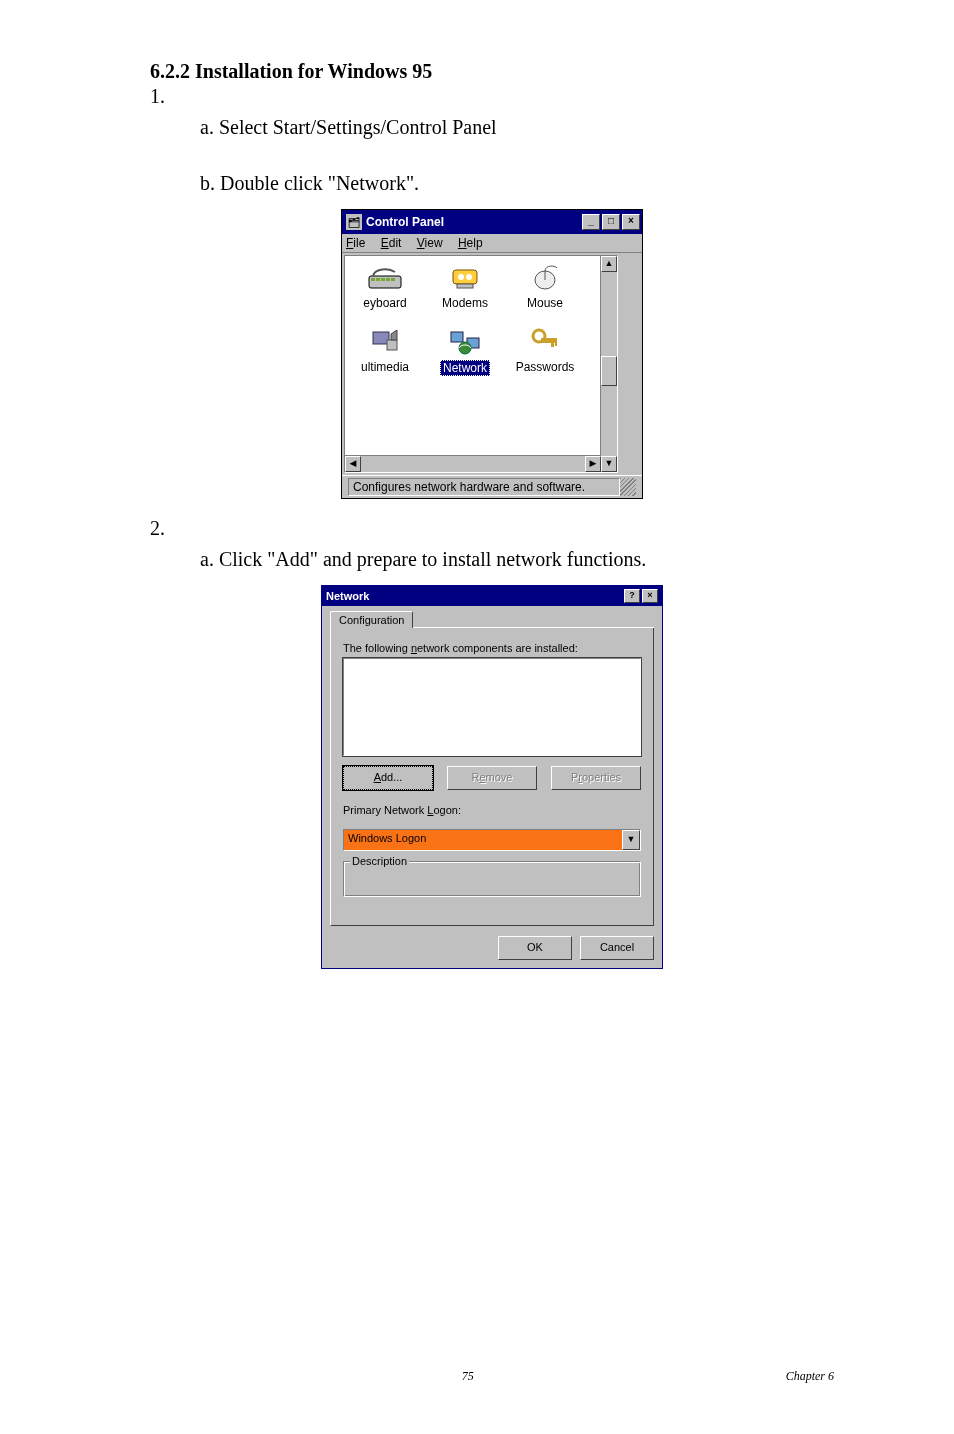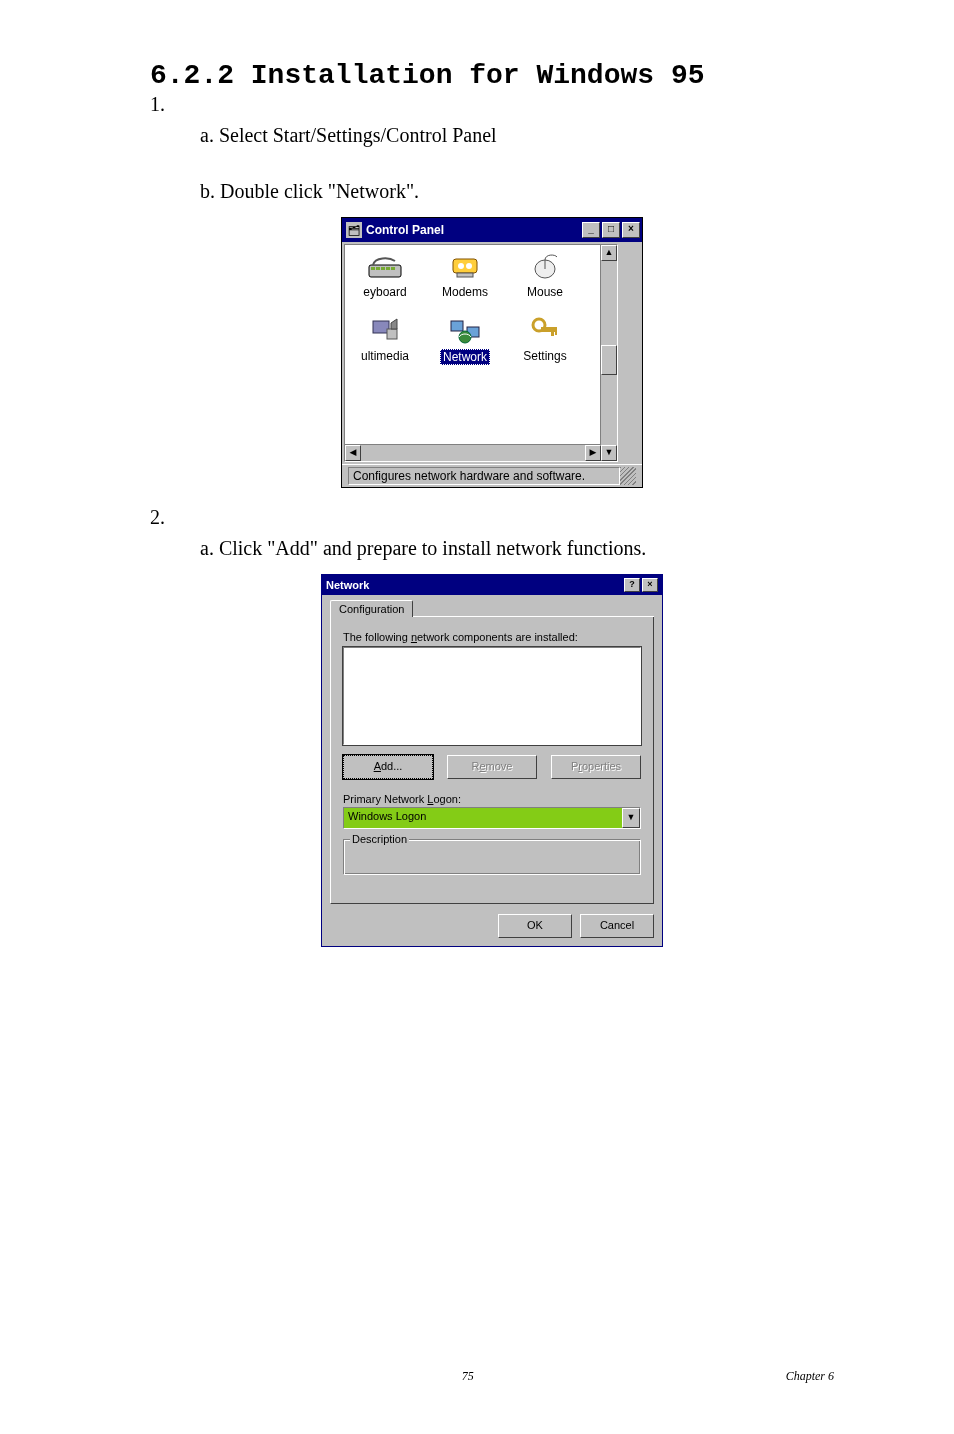--- a/index.html
+++ b/index.html
@@ -9,23 +9,23 @@
     font-family: "Times New Roman", serif;
     width: 954px;
     height: 1434px;
     position: relative;
     color: #000;
   }
   .page {
     padding: 60px 120px 40px 150px;
   }
   .heading {
-    font-family: Liberation Mono, monospace;
+    font-family: Liberation Serif, serif;
     font-weight: bold;
-    font-size: 28px;
+    font-size: 20px;
     margin: 0 0 2px 0;
   }
   .step-line {
     font-size: 20px;
     margin: 2px 0;
     display: flex;
   }
   .step-num {
     width: 50px;
     flex-shrink: 0;
@@ -201,24 +201,24 @@
     flex: 1; height: 22px; background: #c0c0c0;
     border-top: 1px solid #fff; border-left: 1px solid #fff;
     border-right: 1px solid #404040; border-bottom: 1px solid #404040;
     text-align: center; line-height: 20px;
     color: #000;
   }
   .btn95.focus { border: 1px dotted #000; outline: 1px solid #000; }
   .btn95.disabled { color: #808080; text-shadow: 1px 1px 0 #fff; }
   .label95 { margin-top: 14px; display: block; }
   .combo {
-    display: flex; margin-top: 2px;
+    display: flex; margin-top: 13px;
     border-top: 1px solid #808080; border-left: 1px solid #808080;
     border-right: 1px solid #fff; border-bottom: 1px solid #fff;
-    background: #84cc16; height: 20px;
+    background: #f97316; height: 20px;
   }
   .combo .val { flex: 1; padding: 2px 4px; }
   .combo .dd {
     width: 16px; background: #c0c0c0;
     border-left: 1px solid #fff;
     border-top: 1px solid #fff; border-right: 1px solid #404040; border-bottom: 1px solid #404040;
     text-align: center; line-height: 16px; font-size: 9px;
   }
   .group {
     border: 1px solid #808080; border-right-color: #fff; border-bottom-color: #fff;
@@ -254,20 +254,26 @@
   <div class="fig">
     <div class="win95" style="width:300px;">
       <div class="titlebar">
         <span class="icon">🗂</span>
         <span>Control Panel</span>
         <span class="spacer"></span>
         <span class="winbtn">_</span>
         <span class="winbtn">□</span>
         <span class="winbtn">×</span>
       </div>
+      <div class="menubar">
+        <span><u>F</u>ile</span>
+        <span><u>E</u>dit</span>
+        <span><u>V</u>iew</span>
+        <span><u>H</u>elp</span>
+      </div>
       <div class="client">
         <div class="icons-row">
           <div class="ico">
             <svg width="36" height="30">
                 <rect x="2" y="14" width="32" height="12" rx="2" fill="#c0c0c0" stroke="#000"></rect>
                 <rect x="4" y="16" width="4" height="3" fill="#7a3"></rect>
                 <rect x="9" y="16" width="4" height="3" fill="#7a3"></rect>
                 <rect x="14" y="16" width="4" height="3" fill="#7a3"></rect>
                 <rect x="19" y="16" width="4" height="3" fill="#7a3"></rect>
                 <rect x="24" y="16" width="4" height="3" fill="#7a3"></rect>
@@ -311,21 +317,21 @@
               </svg>
             <div class="selected-label">Network</div>
           </div>
           <div class="ico">
             <svg width="36" height="30">
                 <circle cx="12" cy="10" r="6" fill="none" stroke="#caa02a" stroke-width="3"></circle>
                 <rect x="14" y="12" width="16" height="5" fill="#caa02a"></rect>
                 <rect x="24" y="17" width="3" height="4" fill="#caa02a"></rect>
                 <rect x="28" y="17" width="2" height="3" fill="#caa02a"></rect>
               </svg>
-            <div>Settings</div>
+            <div>Passwords</div>
           </div>
         </div>
         <div class="vscroll">
           <div class="btn up">▲</div>
           <div class="thumb"></div>
           <div class="btn down">▼</div>
         </div>
         <div class="hscroll">
           <div class="btn left">◀</div>
           <div class="btn right">▶</div>

